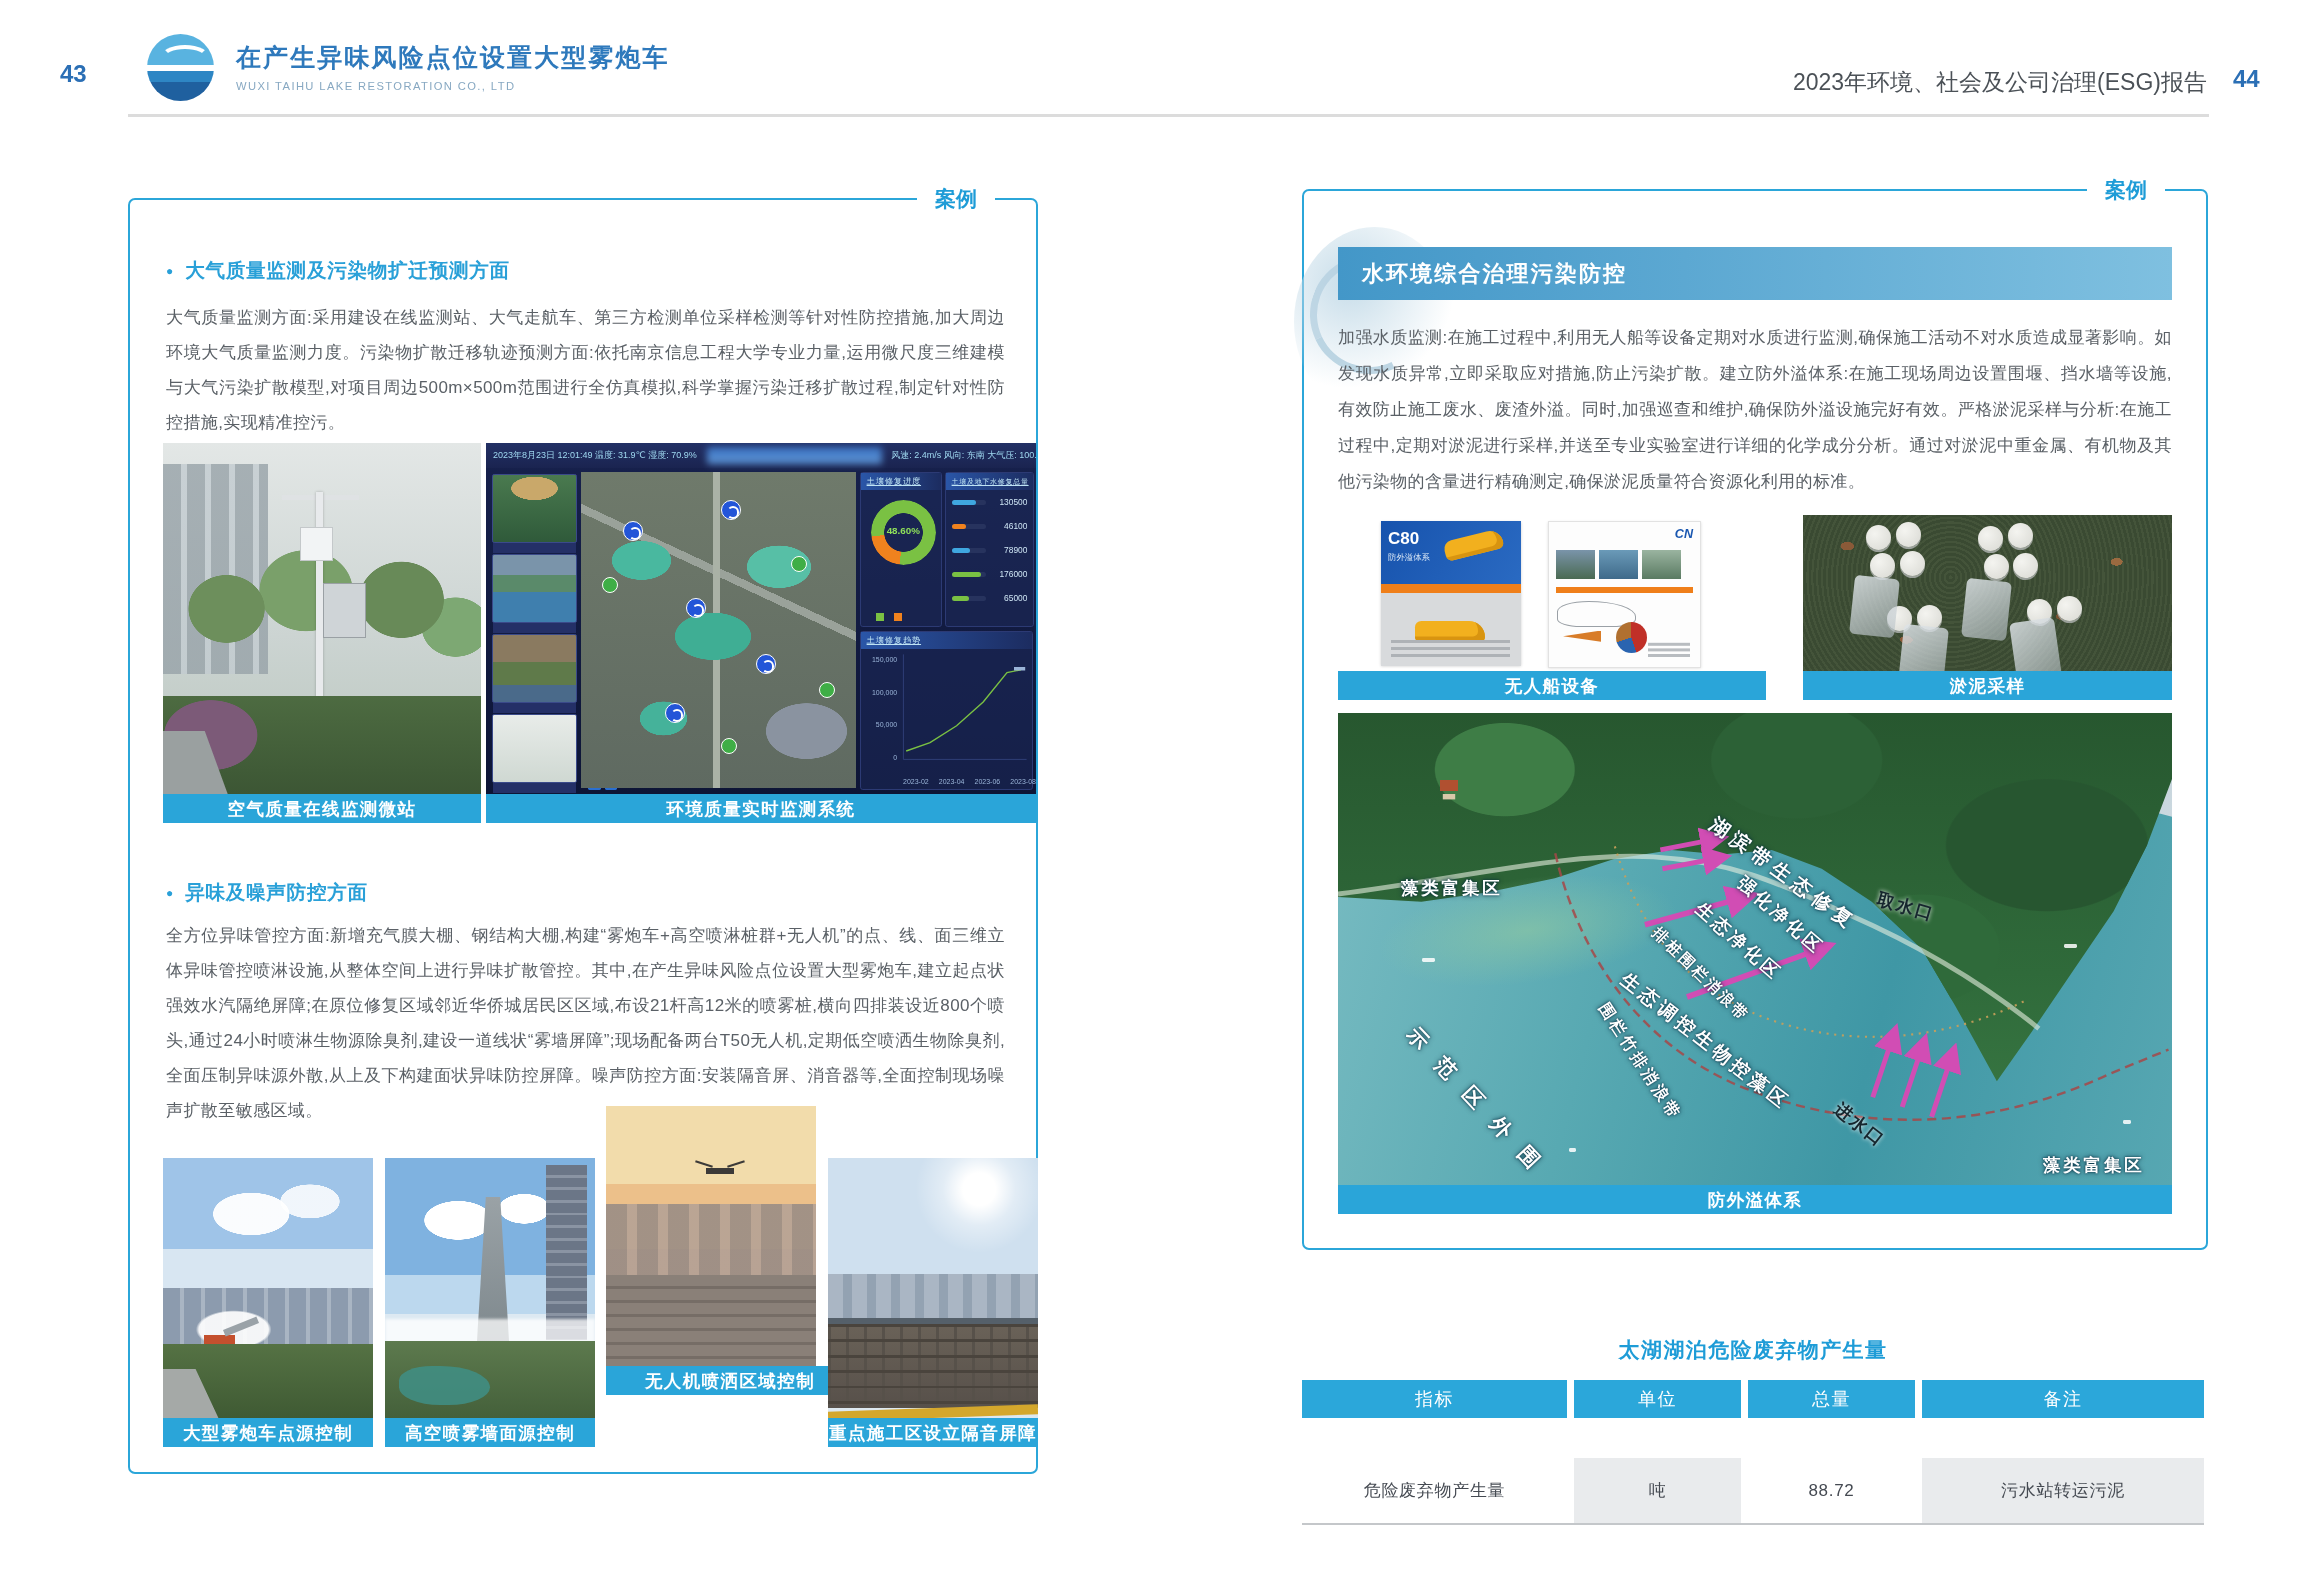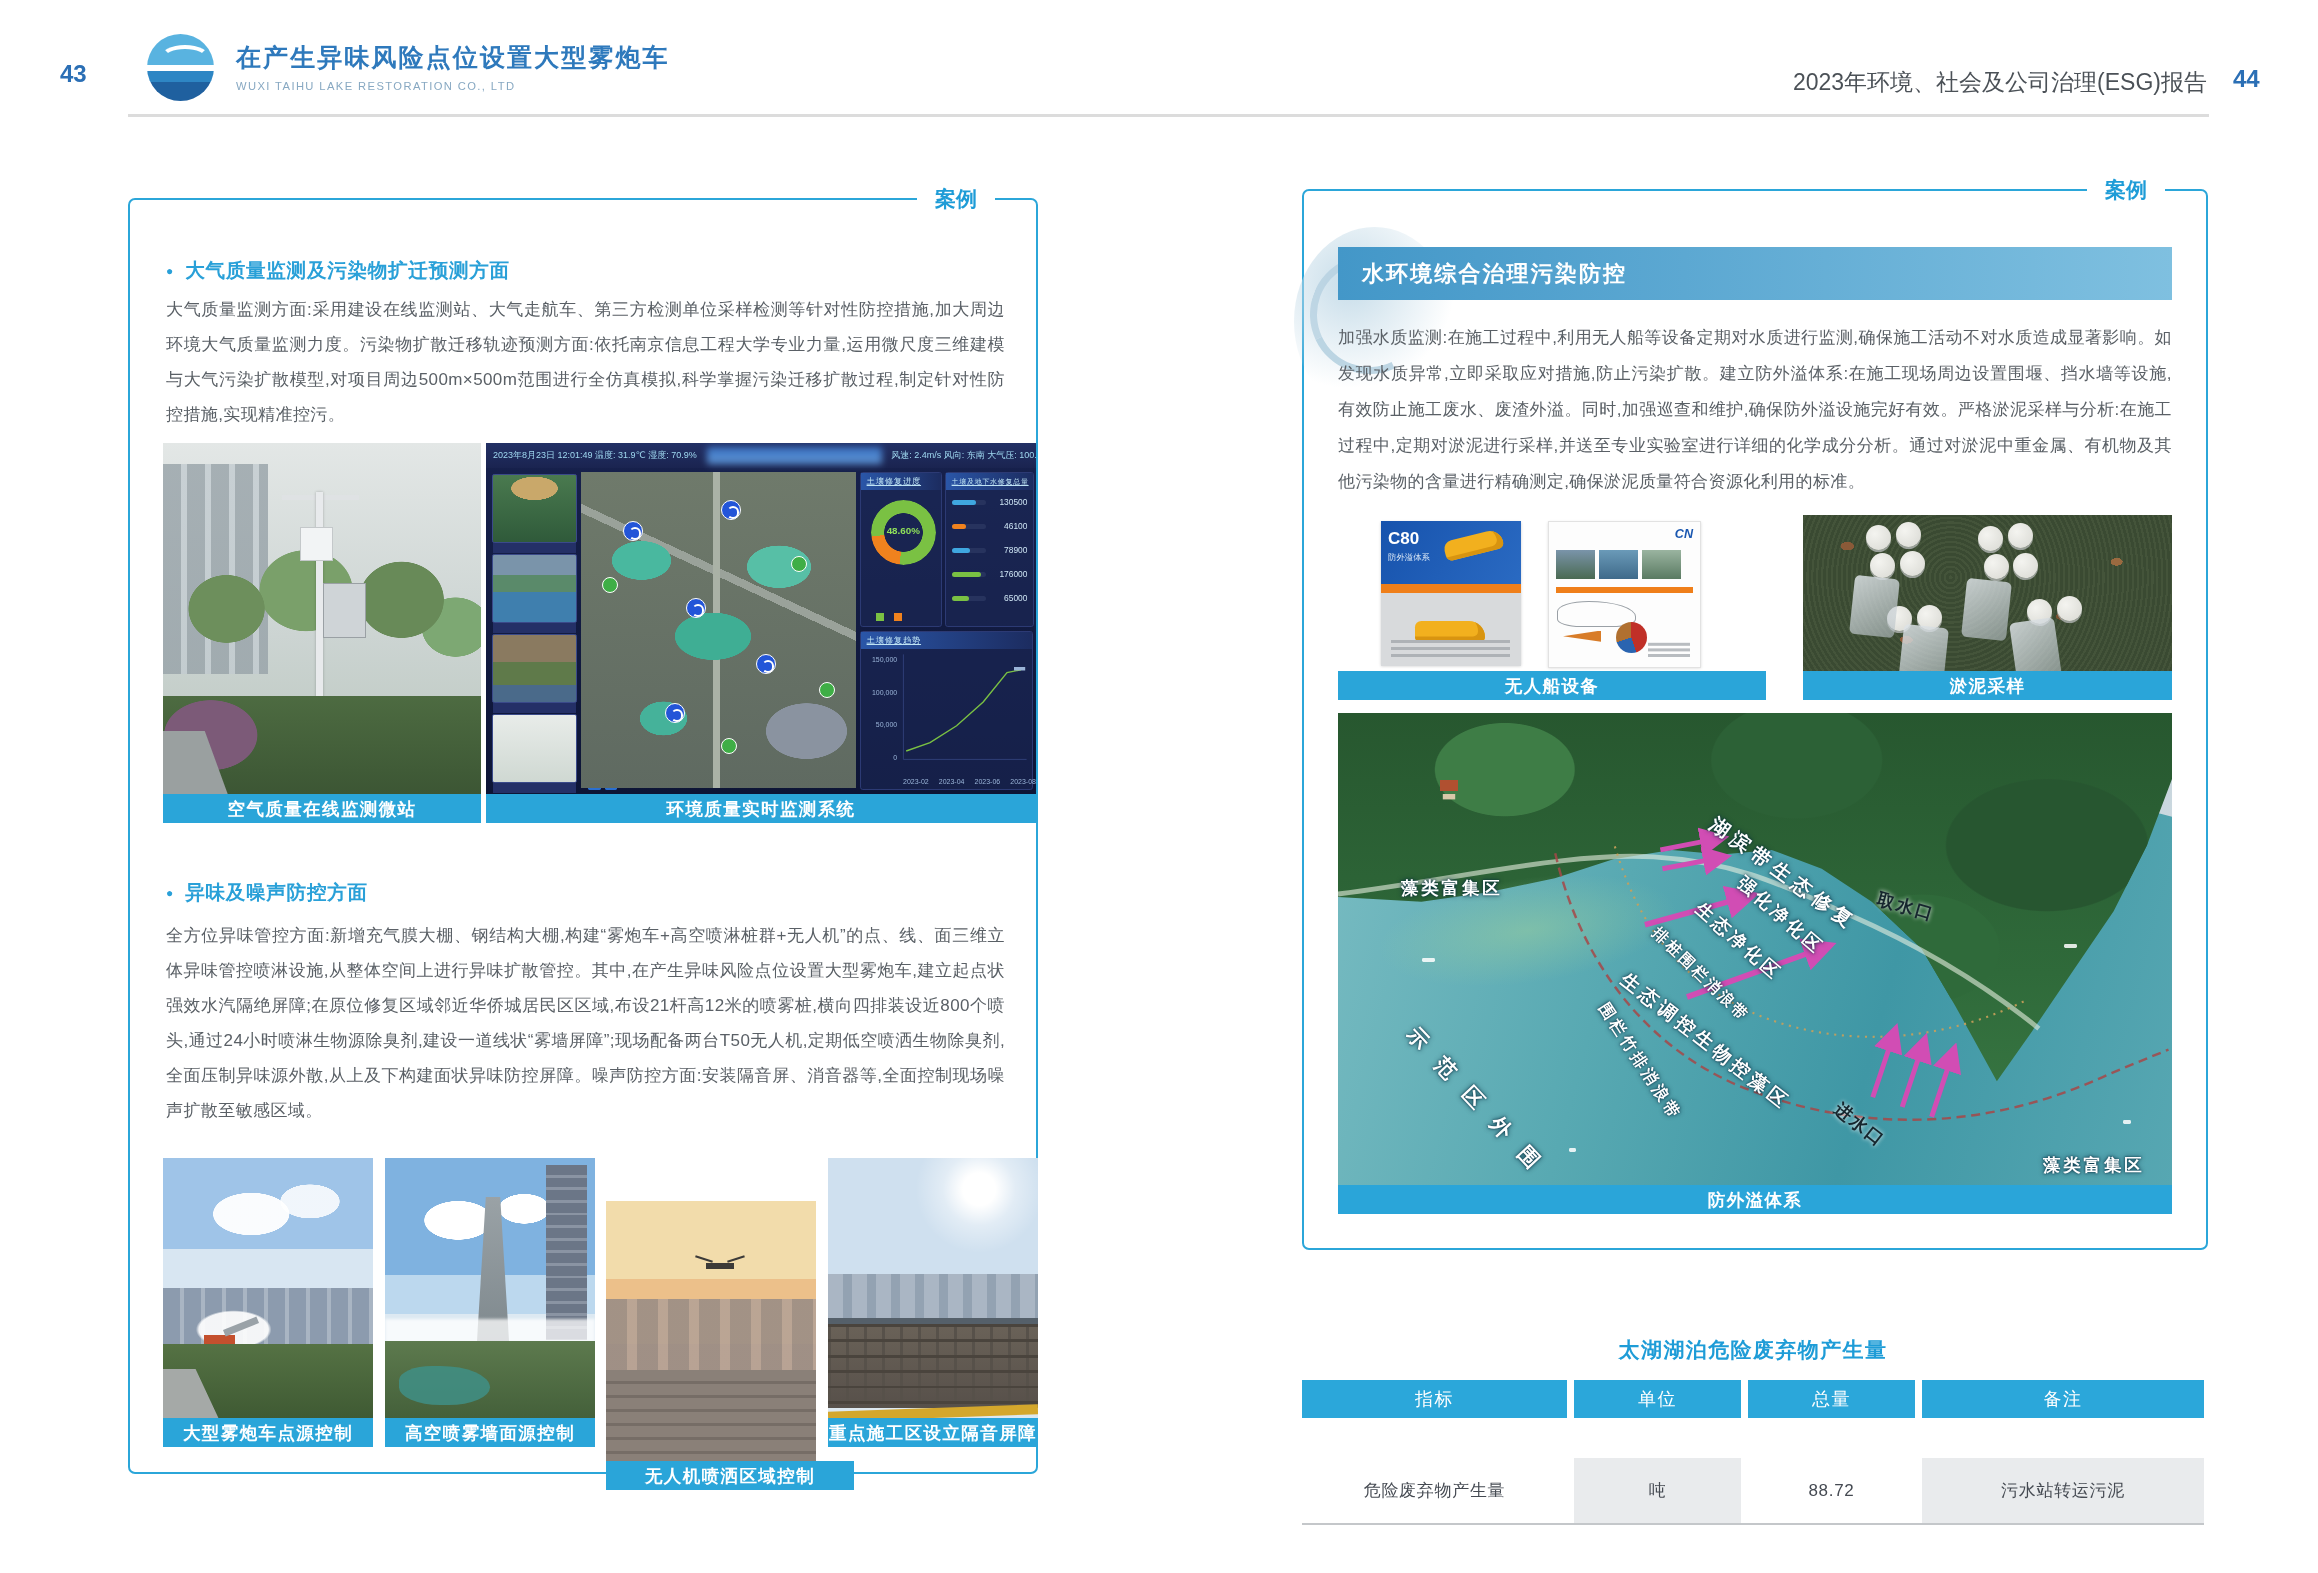--- a/index.html
+++ b/index.html
@@ -219,21 +219,21 @@
   <div class="abs pgnum" style="left:2233px;top:65px;">44</div>
   <div class="abs head-rule" style="left:128px;top:114px;width:2081px;"></div>
 
   <div class="abs casebox" style="left:128px;top:198px;width:906px;height:1272px;">
     <div class="case-tag">案例</div>
 
     <div class="abs sec-head" style="left:36px;top:57px;">
       <span class="dot">●</span>
       <span>大气质量监测及污染物扩迁预测方面</span>
     </div>
-    <div class="abs body-text" style="left:36px;top:92px;width:839px;">大气质量监测方面:采用建设在线监测站、大气走航车、第三方检测单位采样检测等针对性防控措施,加大周边环境大气质量监测力度。污染物扩散迁移轨迹预测方面:依托南京信息工程大学专业力量,运用微尺度三维建模与大气污染扩散模型,对项目周边500m×500m范围进行全仿真模拟,科学掌握污染迁移扩散过程,制定针对性防控措施,实现精准控污。</div>
+    <div class="abs body-text" style="left:36px;top:100px;width:839px;">大气质量监测方面:采用建设在线监测站、大气走航车、第三方检测单位采样检测等针对性防控措施,加大周边环境大气质量监测力度。污染物扩散迁移轨迹预测方面:依托南京信息工程大学专业力量,运用微尺度三维建模与大气污染扩散模型,对项目周边500m×500m范围进行全仿真模拟,科学掌握污染迁移扩散过程,制定针对性防控措施,实现精准控污。</div>
 
     <div class="abs figure" style="left:33px;top:243px;width:318px;">
       <div class="imgbox ph-air" style="width:318px;height:351px;">
         <div class="bldg"></div>
         <div class="trees"></div>
         <div class="arm"></div>
         <div class="pole"></div>
         <div class="dev1"></div>
         <div class="dev2"></div>
         <div class="bush"></div>
@@ -366,21 +366,21 @@
       <div class="imgbox ph2" style="width:210px;height:260px;">
         <div class="cloud"></div>
           <div class="tower"></div>
           <div class="stack"></div>
         <div class="mist"></div>
           <div class="grn"></div>
           <div class="net"></div>
       </div>
       <div class="cap">高空喷雾墙面源控制</div>
     </div>
-    <div class="abs figure" style="left:476px;top:1001px;width:248px;">
+    <div class="abs figure" style="left:476px;top:906px;width:248px;">
       <div class="imgbox ph3" style="width:210px;height:260px;">
         <div class="sil"></div>
           <div class="drone"></div>
           <div class="site"></div>
       </div>
       <div class="cap">无人机喷洒区域控制</div>
     </div>
     <div class="abs figure" style="left:698px;top:958px;width:210px;">
       <div class="imgbox ph4" style="width:210px;height:260px;">
         <div class="sil"></div>

